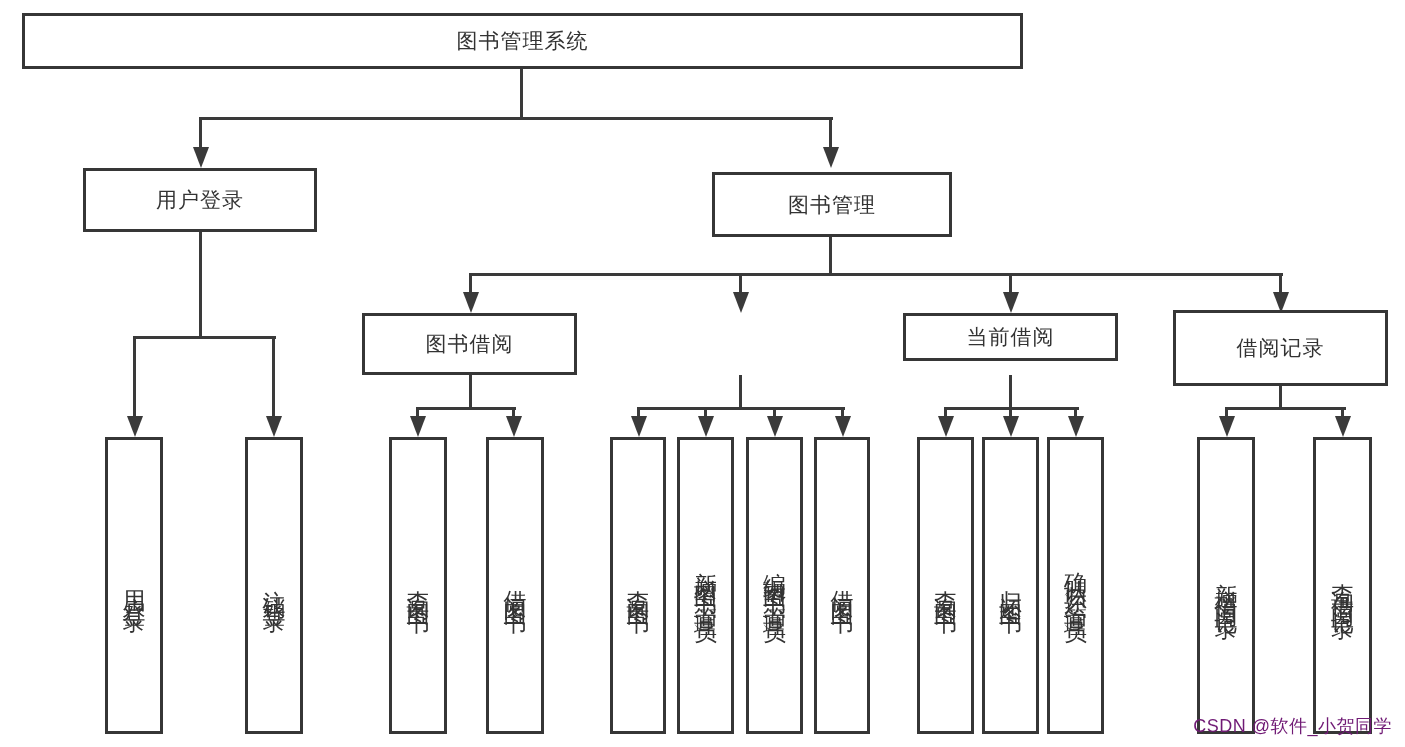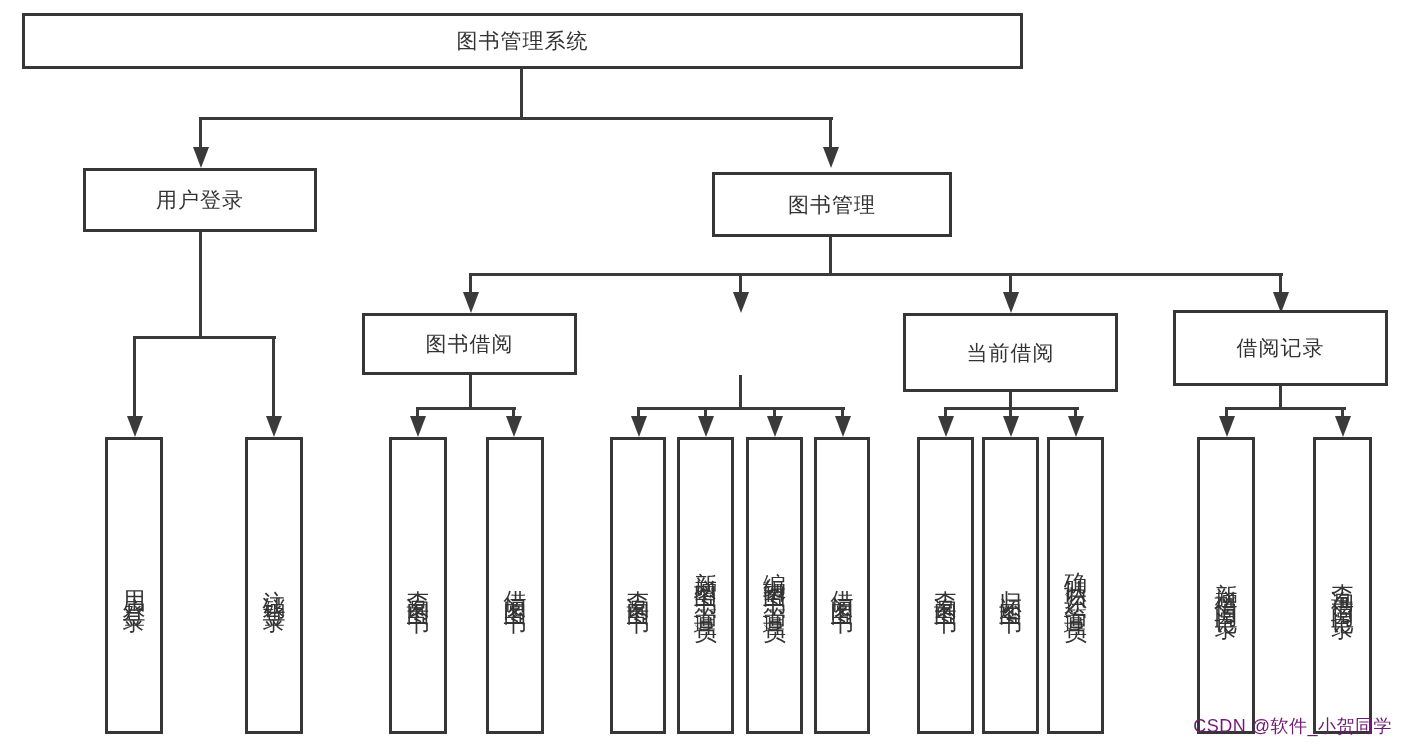--- a/index.html
+++ b/index.html
@@ -68,21 +68,21 @@
   <div class="hbox" style="left:83px;top:168px;width:234px;height:64px">
     <span class="lbl">用户登录</span>
   </div>
   <div class="hbox" style="left:712px;top:172px;width:240px;height:65px">
     <span class="lbl">图书管理</span>
   </div>
 
   <div class="hbox" style="left:362px;top:313px;width:215px;height:62px">
     <span class="lbl">图书借阅</span>
   </div>
-  <div class="hbox" style="left:903px;top:313px;width:215px;height:79px">
+  <div class="hbox" style="left:903px;top:313px;width:215px;height:48px">
     <span class="lbl">当前借阅</span>
   </div>
   <div class="hbox" style="left:1173px;top:310px;width:215px;height:76px">
     <span class="lbl">借阅记录</span>
   </div>
 
   <div class="vbox" style="left:105px;width:58px">
     <span class="lbl">用户登录</span>
   </div>
   <div class="vbox" style="left:245px;width:58px">

